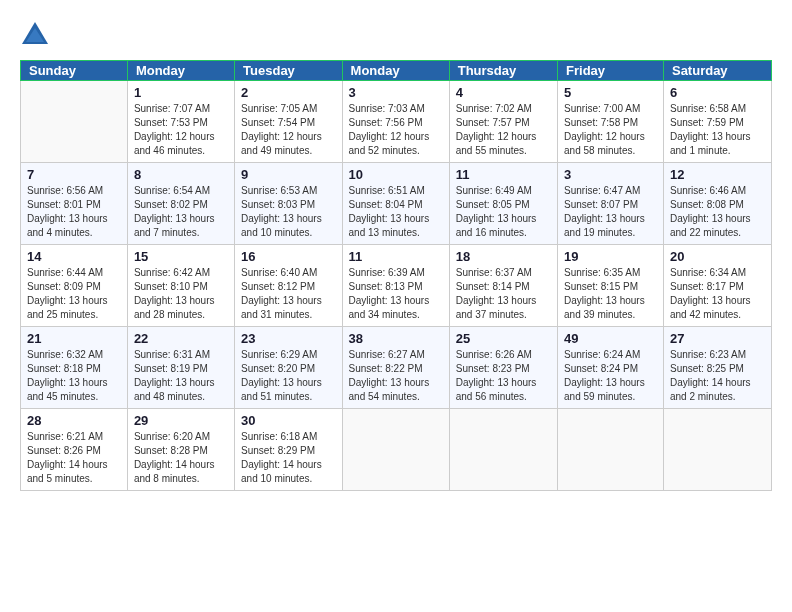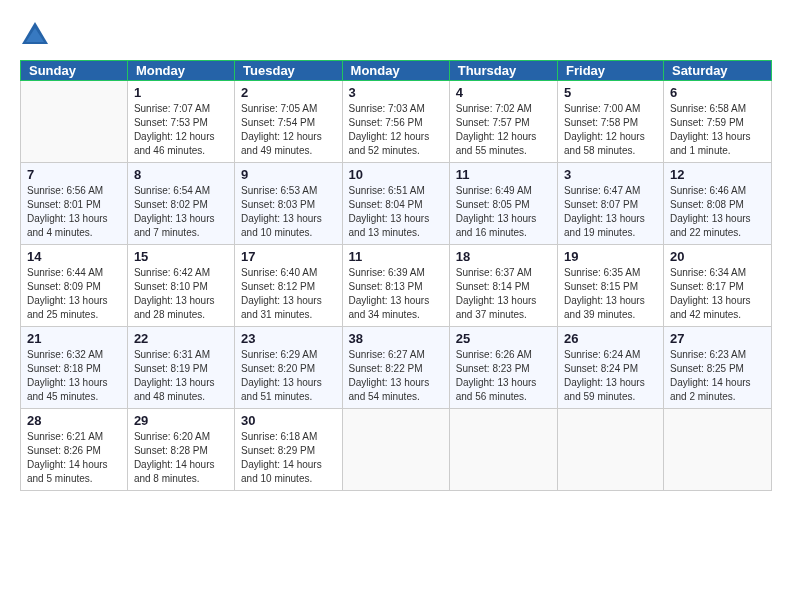--- a/index.html
+++ b/index.html
@@ -187,21 +187,21 @@
       <tr class="row-odd">
         <td>
           <div class="day-number">14</div>
           <div class="day-info">Sunrise: 6:44 AM<br>Sunset: 8:09 PM<br>Daylight: 13 hours and 25 minutes.</div>
         </td>
         <td>
           <div class="day-number">15</div>
           <div class="day-info">Sunrise: 6:42 AM<br>Sunset: 8:10 PM<br>Daylight: 13 hours and 28 minutes.</div>
         </td>
         <td>
-          <div class="day-number">17</div>
+          <div class="day-number">16</div>
           <div class="day-info">Sunrise: 6:40 AM<br>Sunset: 8:12 PM<br>Daylight: 13 hours and 31 minutes.</div>
         </td>
         <td>
           <div class="day-number">11</div>
           <div class="day-info">Sunrise: 6:39 AM<br>Sunset: 8:13 PM<br>Daylight: 13 hours and 34 minutes.</div>
         </td>
         <td>
           <div class="day-number">18</div>
           <div class="day-info">Sunrise: 6:37 AM<br>Sunset: 8:14 PM<br>Daylight: 13 hours and 37 minutes.</div>
         </td>
@@ -229,21 +229,21 @@
         </td>
         <td>
           <div class="day-number">38</div>
           <div class="day-info">Sunrise: 6:27 AM<br>Sunset: 8:22 PM<br>Daylight: 13 hours and 54 minutes.</div>
         </td>
         <td>
           <div class="day-number">25</div>
           <div class="day-info">Sunrise: 6:26 AM<br>Sunset: 8:23 PM<br>Daylight: 13 hours and 56 minutes.</div>
         </td>
         <td>
-          <div class="day-number">26</div>
+          <div class="day-number">49</div>
           <div class="day-info">Sunrise: 6:24 AM<br>Sunset: 8:24 PM<br>Daylight: 13 hours and 59 minutes.</div>
         </td>
         <td>
           <div class="day-number">27</div>
           <div class="day-info">Sunrise: 6:23 AM<br>Sunset: 8:25 PM<br>Daylight: 14 hours and 2 minutes.</div>
         </td>
       </tr>
       <tr class="row-odd">
         <td>
           <div class="day-number">28</div>

